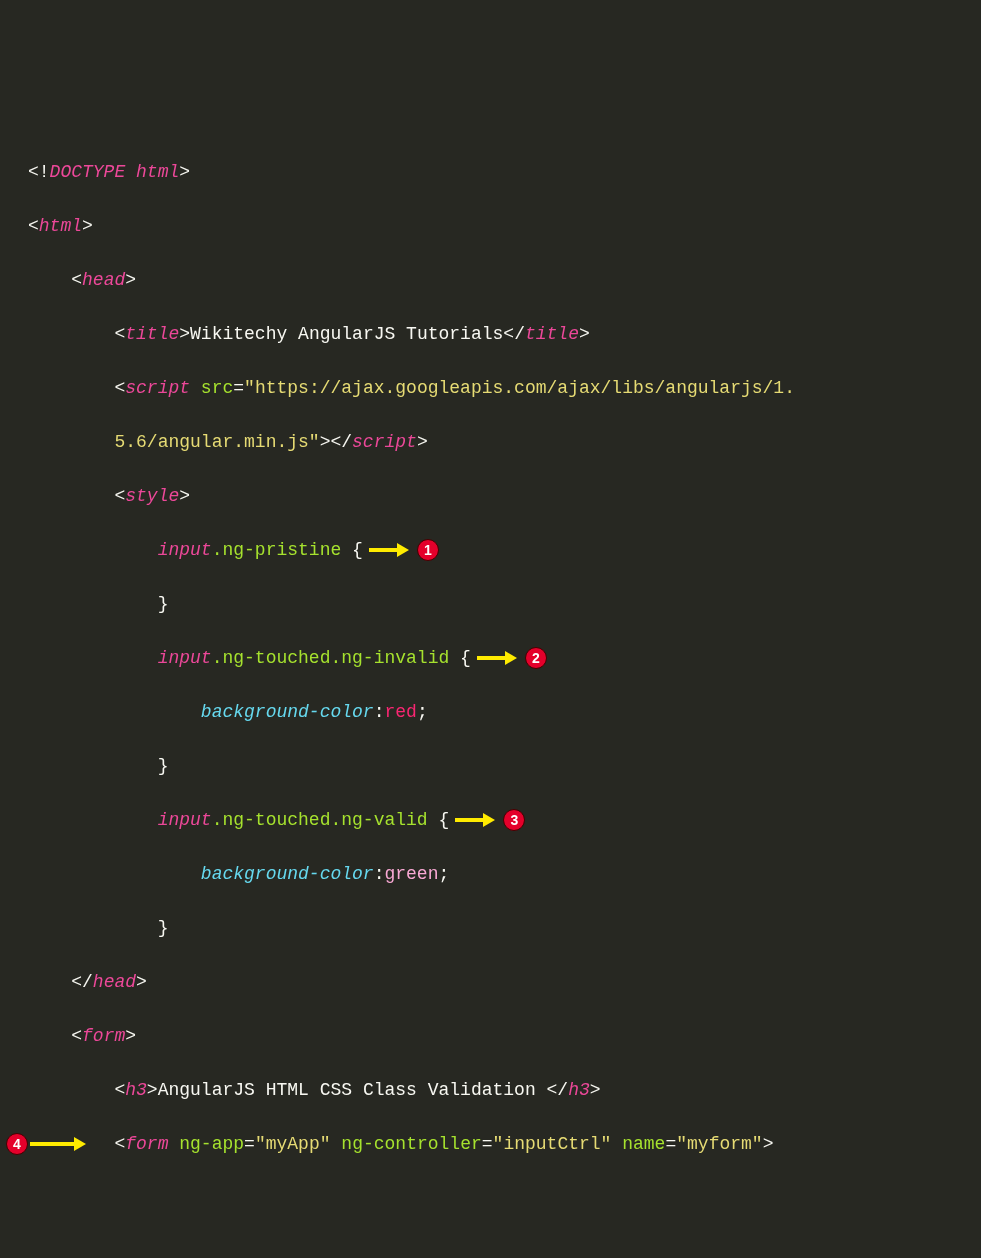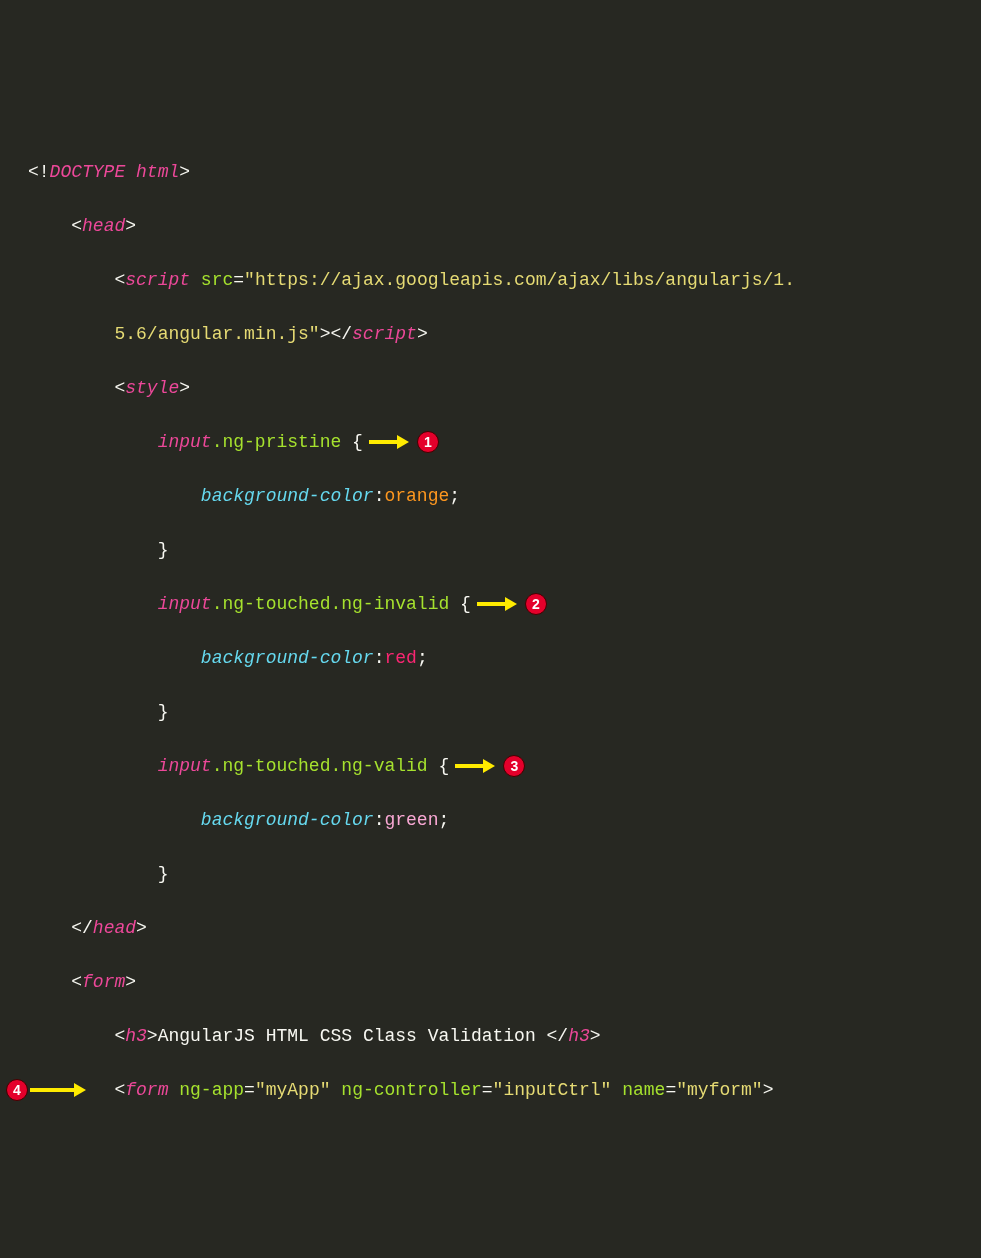--- a/index.html
+++ b/index.html
@@ -107,26 +107,27 @@
 .la4::before { width: 46px; }
 .la4::after { left: 44px; }
 </style>
 </head>
 <body>
 
 
 
 <div>
 <span class="line"><span class="angle">&lt;!</span><span class="tag">DOCTYPE html</span><span class="angle">&gt;</span></span>
+<span class="line"><span class="angle">&lt;</span><span class="tag">html</span><span class="angle">&gt;</span></span>
 <span class="line">    <span class="angle">&lt;</span><span class="tag">head</span><span class="angle">&gt;</span></span>
+<span class="line">        <span class="angle">&lt;</span><span class="tag">title</span><span class="angle">&gt;</span><span class="text">Wikitechy AngularJS Tutorials</span><span class="angle">&lt;/</span><span class="tag">title</span><span class="angle">&gt;</span></span>
 <span class="line">        <span class="angle">&lt;</span><span class="tag">script</span> <span class="attrname">src</span><span class="text">=</span><span class="attrval">"https://ajax.googleapis.com/ajax/libs/angularjs/1.</span></span>
 <span class="line">        <span class="attrval">5.6/angular.min.js"</span><span class="angle">&gt;&lt;/</span><span class="tag">script</span><span class="angle">&gt;</span></span>
 <span class="line">        <span class="angle">&lt;</span><span class="tag">style</span><span class="angle">&gt;</span></span>
 <span class="line">            <span class="tag">input</span><span class="cssclass">.ng-pristine</span> <span class="text">{</span><span class="arrow"></span><span class="badge">1</span></span>
-<span class="line">                <span class="cssprop">background-color</span><span class="text">:</span><span class="cssval-orange">orange</span><span class="text">;</span></span>
 <span class="line">            <span class="text">}</span></span>
 <span class="line">            <span class="tag">input</span><span class="cssclass">.ng-touched.ng-invalid</span> <span class="text">{</span><span class="arrow"></span><span class="badge">2</span></span>
 <span class="line">                <span class="cssprop">background-color</span><span class="text">:</span><span class="cssval-red">red</span><span class="text">;</span></span>
 <span class="line">            <span class="text">}</span></span>
 <span class="line">            <span class="tag">input</span><span class="cssclass">.ng-touched.ng-valid</span> <span class="text">{</span><span class="arrow"></span><span class="badge">3</span></span>
 <span class="line">                <span class="cssprop">background-color</span><span class="text">:</span><span class="cssval-green">green</span><span class="text">;</span></span>
 <span class="line">            <span class="text">}</span></span>
 <span class="line">    <span class="angle">&lt;/</span><span class="tag">head</span><span class="angle">&gt;</span></span>
 <span class="line">    <span class="angle">&lt;</span><span class="tag">form</span><span class="angle">&gt;</span></span>
 <span class="line">        <span class="angle">&lt;</span><span class="tag">h3</span><span class="angle">&gt;</span><span class="text">AngularJS HTML CSS Class Validation </span><span class="angle">&lt;/</span><span class="tag">h3</span><span class="angle">&gt;</span></span>

